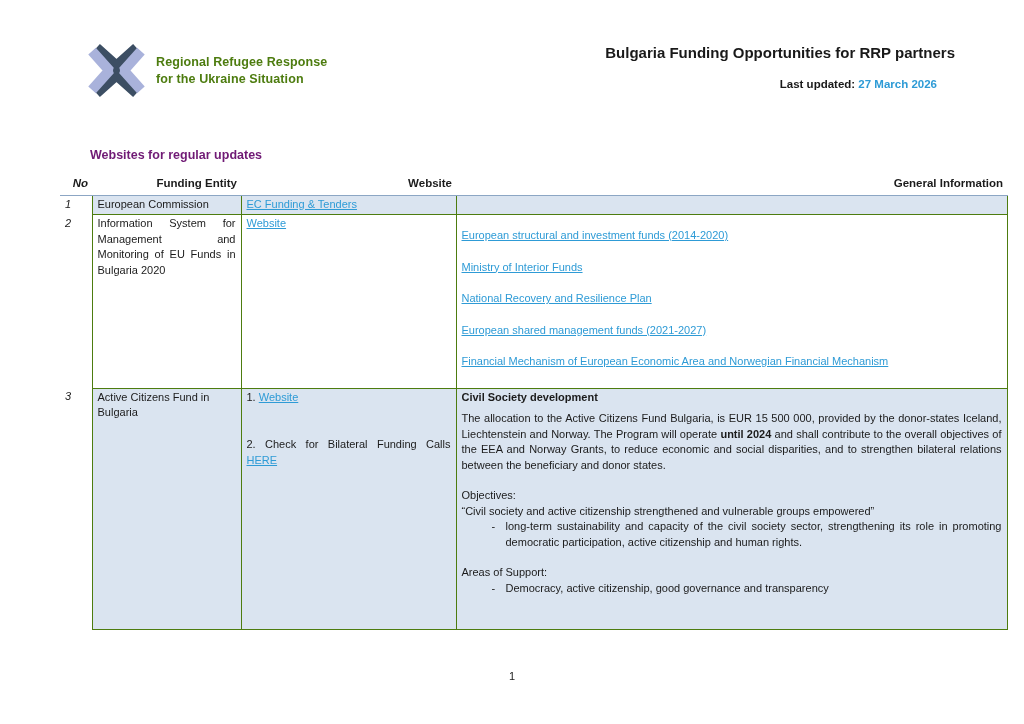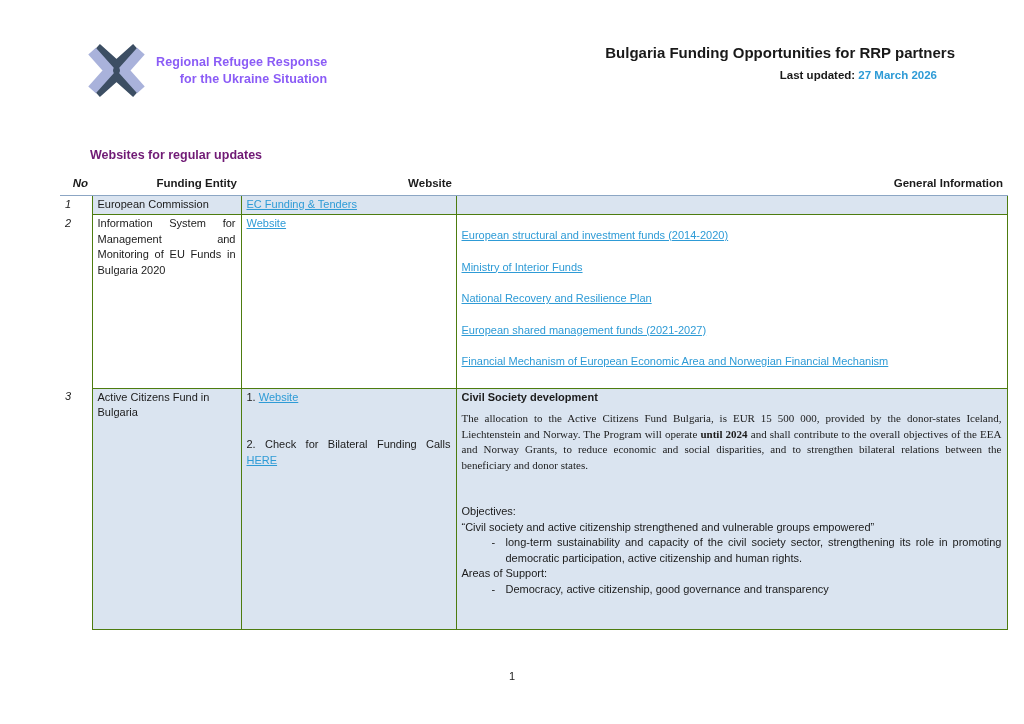--- a/index.html
+++ b/index.html
@@ -12,31 +12,30 @@
     position: relative;
   }
 
   
   .logo {
     position: absolute; left: 88px; top: 42px;
     display: flex; align-items: center; gap: 11px;
   }
   .logo svg { width: 57px; height: 57px; display: block; }
   .logo-text {
-    font-size: 12.5px; font-weight: 600; color: #8b5cf6; line-height: 17px;
+    font-size: 12.5px; font-weight: 600; color: #4d7c0f; line-height: 17px;
     letter-spacing: 0.1px;
-    text-align: right;
   }
 
   .doc-title {
     position: absolute; top: 44px; right: 69px;
     font-size: 15px; font-weight: 700; color: #191919;
   }
   .last-updated {
-    position: absolute; top: 69px; right: 87px;
+    position: absolute; top: 78px; right: 87px;
     font-size: 11.5px; font-weight: 700; color: #191919;
   }
   .last-updated .date { color: #2e9bd6; }
 
   .section-heading {
     position: absolute; left: 90px; top: 148px;
     font-size: 12.5px; font-weight: 700; color: #701a75;
   }
 
   
@@ -63,25 +62,25 @@
   tr.r2 td { height: 160px; }
   tr.r3 td { height: 241px; }
 
   .justify { text-align: justify; }
   a.link { color: #2e9bd6; text-decoration: underline; cursor: pointer; }
 
   .link-line { margin: 12px 0 16px 0; }
   .ws-item1 { margin: 0 0 32px 0; }
 
   .info-head { font-weight: 700; margin-bottom: 6px; }
-  .info-para { margin-bottom: 31px; font-family: Liberation Serif, serif; }
+  .info-para { margin-bottom: 15px; }
   .bullet { display: flex; padding-left: 30px; }
   .bullet .dash { width: 14px; flex: 0 0 14px; }
   .bullet .btxt { flex: 1; }
-  .areas-label { }
+  .areas-label { margin-top: 15px; }
 
   .page-number {
     position: absolute; left: 0; top: 670px; width: 1024px;
     text-align: center; font-size: 11px; color: #1b1b1b;
   }
 </style>
 </head>
 <body>
 
 <div class="logo">

